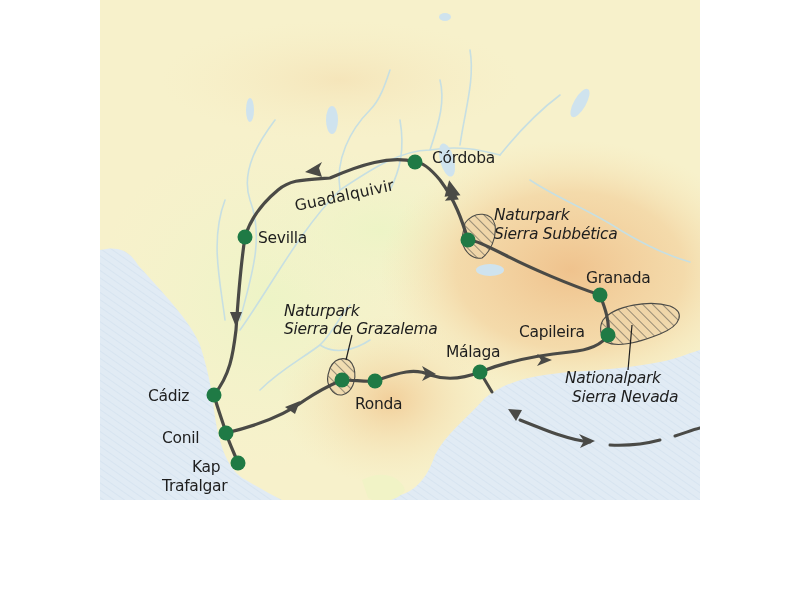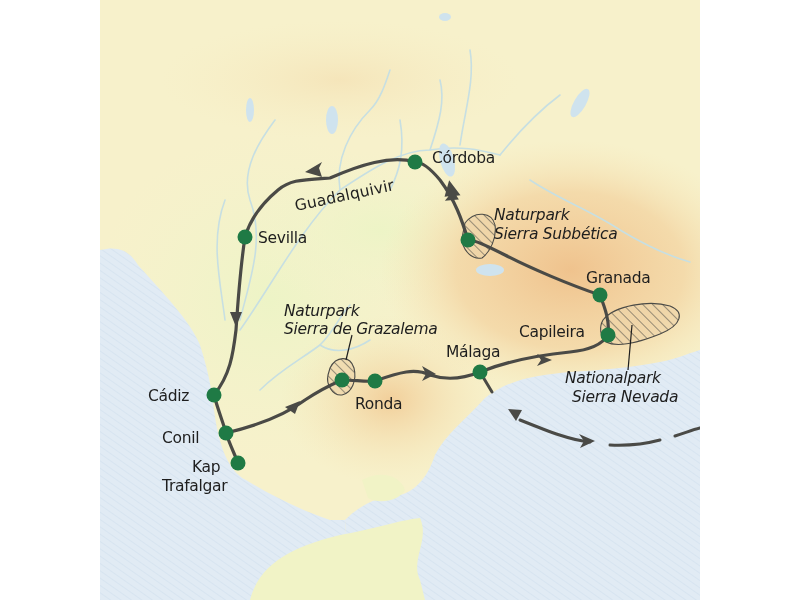--- a/index.html
+++ b/index.html
@@ -1,16 +1,16 @@
 <!DOCTYPE html>
 <html><head>
   <meta charset="utf-8">
   <style>
     html, body { margin: 0; padding: 0; width: 800px; height: 600px; background: #ffffff; overflow: hidden; }
-    #map-frame { position: absolute; left: 100px; top: 0; width: 600px; height: 600px; overflow: hidden; }
+    #map-frame { position: absolute; left: 100px; top: 0; width: 600px; height: 500px; overflow: hidden; }
     svg { display: block; }
     .lbl { font-family: "DejaVu Sans", "Liberation Sans", sans-serif; font-size: 15.5px; fill: #1e1e1e; letter-spacing: -0.3px; }
     .lbl-it { font-family: "DejaVu Sans", "Liberation Sans", sans-serif; font-style: italic; font-size: 15.5px; fill: #1e1e1e; letter-spacing: -0.3px; }
     .river-lbl { font-family: "DejaVu Sans", "Liberation Sans", sans-serif; font-size: 15.5px; fill: #1e1e1e; letter-spacing: 0.2px; }
   </style>
 </head>
 <body>
 
 <div id="map-frame">
   <svg width="600" height="600" viewBox="0 0 600 600" xmlns="http://www.w3.org/2000/svg">

